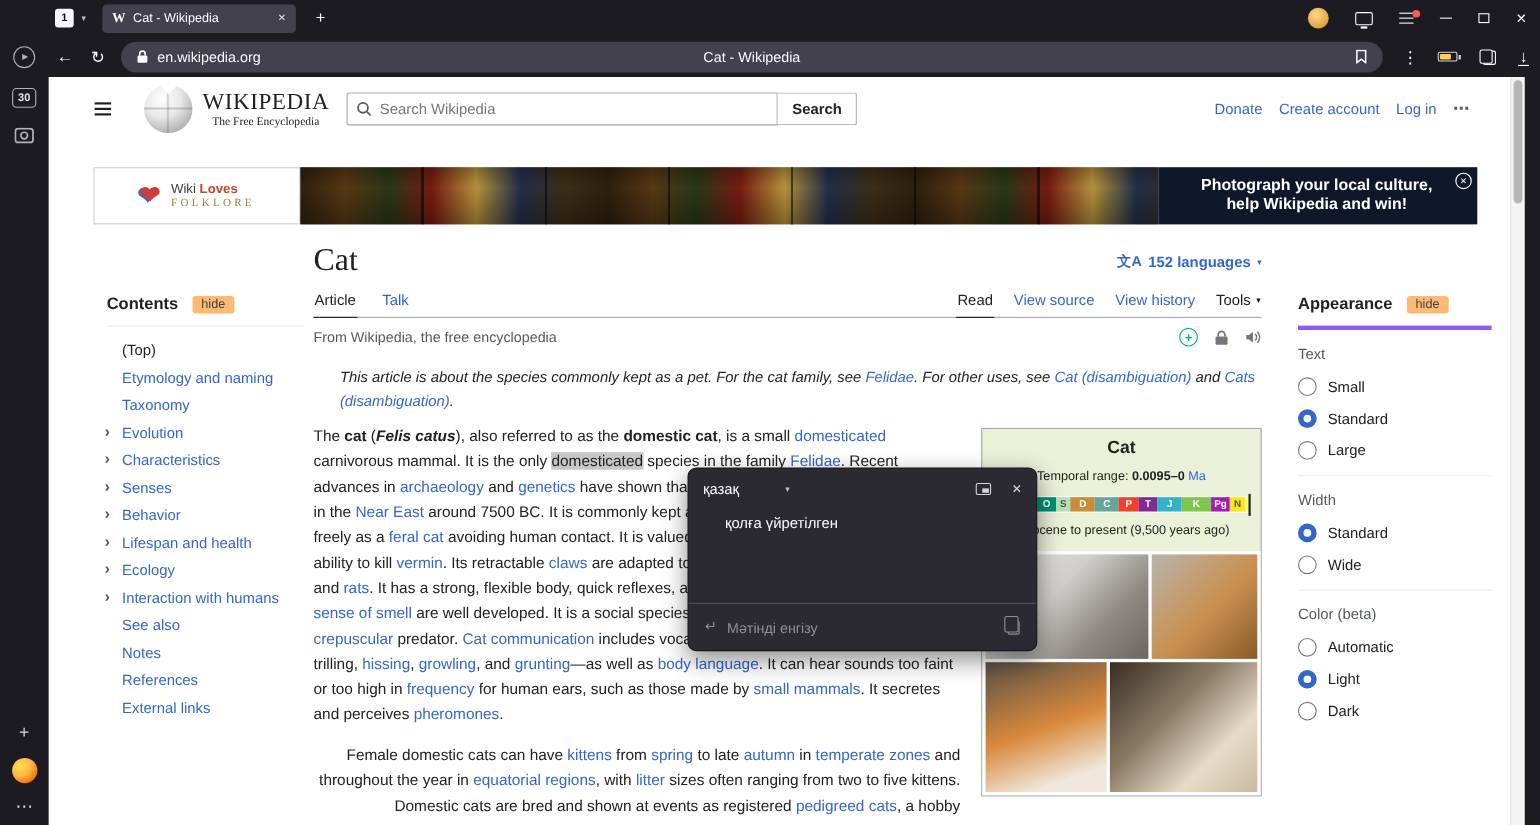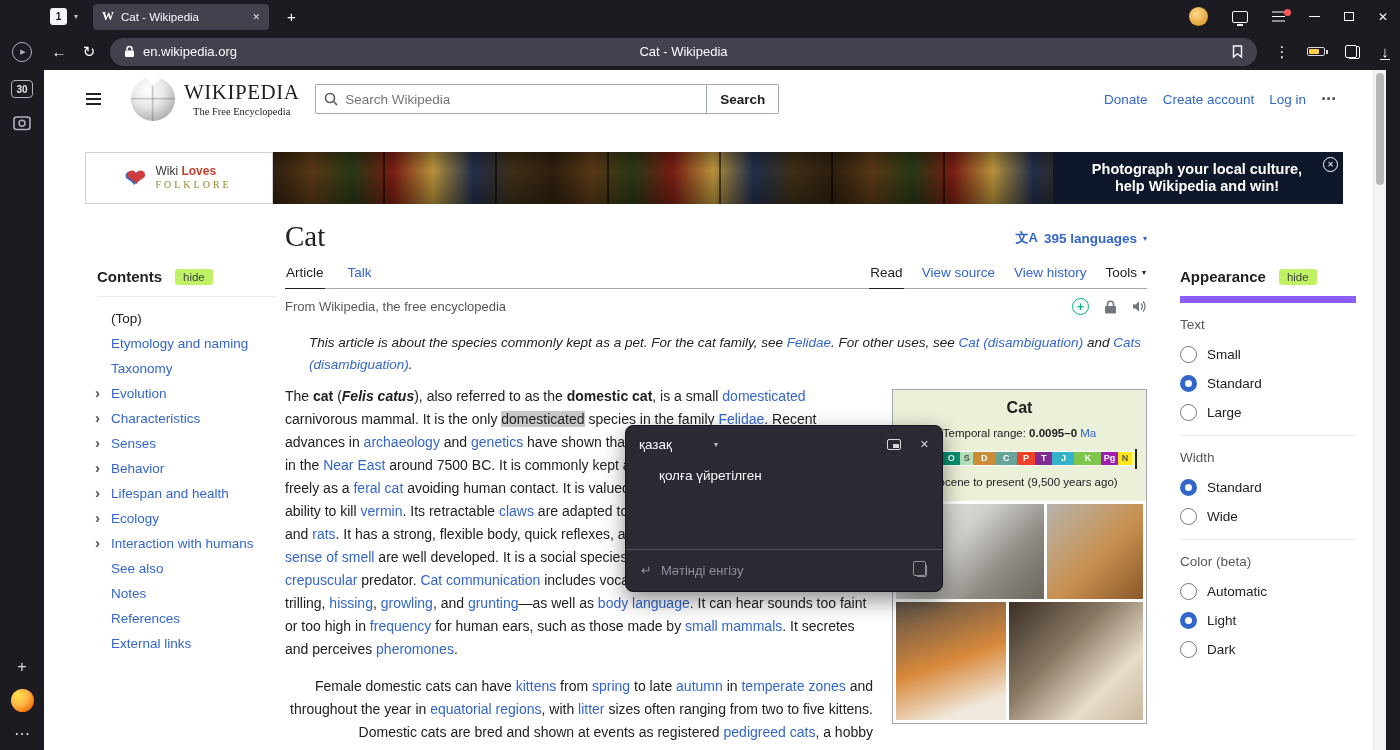--- a/index.html
+++ b/index.html
@@ -94,21 +94,21 @@
    repeating-linear-gradient(90deg,transparent 0 110px,rgba(0,0,0,.55) 110px 112px),
    linear-gradient(180deg,rgba(0,0,0,.30),rgba(0,0,0,.05) 35%,rgba(0,0,0,.35)),
    repeating-linear-gradient(90deg,#31210f 0px,#5c3a16 40px,#2a3b17 80px,#7e1d12 120px,#c09a3e 160px,#22304e 200px,#403016 240px,#31210f 280px);}
 .banner-cta{width:290px;background:#0f172a;color:#fff;font-weight:700;font-size:14.5px;line-height:1.2;display:flex;align-items:center;justify-content:center;text-align:center;padding:0 26px 0 24px;position:relative;}
 .banner-close{position:absolute;top:5px;right:5px;width:15px;height:15px;border:1.5px solid #fff;border-radius:50%;font-size:8px;font-weight:400;display:flex;align-items:center;justify-content:center;}
 
 
 .toc{position:absolute;left:53px;top:198px;width:180px;font-size:13.5px;}
 .toc-head{display:flex;align-items:center;gap:13px;padding-bottom:11px;border-bottom:1px solid #eaecf0;}
 .toc-heading{font-weight:700;font-size:15px;color:#202122;}
-.pill{font-size:11.5px;color:#404244;background:#bef264;border-radius:3px;padding:2px 8px;}
+.pill{font-size:11.5px;color:#404244;background:#fdba74;border-radius:3px;padding:2px 8px;}
 .toc-list{margin-top:9px;}
 .toc-item{display:block;position:relative;padding:5px 0 5px 14px;color:#3366cc;text-decoration:none;}
 .toc-item.toc-top{color:#202122;}
 .toc-chev{position:absolute;left:-2px;top:3px;color:#54595d;font-size:15px;font-weight:700;}
 
 
 .article{position:absolute;left:241px;top:150px;width:862px;}
 .title-row{display:flex;justify-content:space-between;align-items:flex-end;}
 h1.cat{font-family:"Liberation Serif",serif;font-size:29px;font-weight:400;color:#202122;}
 .langs{color:#3366cc;font-size:13.5px;font-weight:700;display:flex;align-items:center;gap:6px;padding-bottom:6px;}
@@ -146,21 +146,21 @@
 .ph-row{display:flex;gap:3px;}
 .ph{height:95px;}
 .ph-row2 .ph{height:118px;}
 .ph1{flex:1.55;background:linear-gradient(135deg,#eceae6 0%,#cfcecb 40%,#8f8b84 70%,#6b675f 100%);}
 .ph2{flex:1;background:linear-gradient(135deg,#b8b4ad 0%,#c98f4e 55%,#8a5a2a 100%);}
 .ph3{flex:.82;background:linear-gradient(160deg,#5a5148 0%,#d9893b 50%,#f0e8dc 85%);}
 .ph4{flex:1;background:linear-gradient(135deg,#3a2e24 0%,#8a7a64 40%,#e8dcc8 72%,#c8b89e 100%);}
 
 
 .appearance{position:absolute;left:1136px;top:198px;width:176px;font-size:13.5px;}
-.app-head{display:flex;gap:13px;align-items:center;padding-bottom:11px;border-bottom:7px solid #8b5cf6;}
+.app-head{display:flex;gap:13px;align-items:center;padding-bottom:11px;border-bottom:4px solid #8b5cf6;}
 .app-heading{font-weight:700;font-size:15px;}
 .app-group{padding:12px 0 8px;border-bottom:1px solid #eaecf0;}
 .app-group:last-child{border-bottom:0;}
 .app-group-label{color:#54595d;margin:2px 0 8px;}
 .radio-row{display:flex;gap:10px;align-items:center;padding:6px 0;}
 .radio{width:17px;height:17px;border-radius:50%;border:1px solid #72777d;background:#fff;flex:0 0 auto;}
 .radio.checked{border:5.5px solid #36c;}
 .radio-label{color:#202122;}
 
 
@@ -312,21 +312,21 @@
           <a class="toc-item"><span>References</span></a>
           <a class="toc-item"><span>External links</span></a>
         </nav>
     </aside>
 
     <main class="article">
       <div class="title-row">
         <h1 class="cat">Cat</h1>
         <span class="langs">
           <span class="lang-ico">文A</span>
-          <span>395 languages</span>
+          <span>152 languages</span>
           <span class="chev">▾</span>
         </span>
       </div>
       <div class="tabs-row">
         <div class="wtabs-left">
           <span class="wtab active">Article</span>
           <span class="wtab link">Talk</span>
         </div>
         <div class="wtabs-right">
           <span class="wtab active">Read</span>

